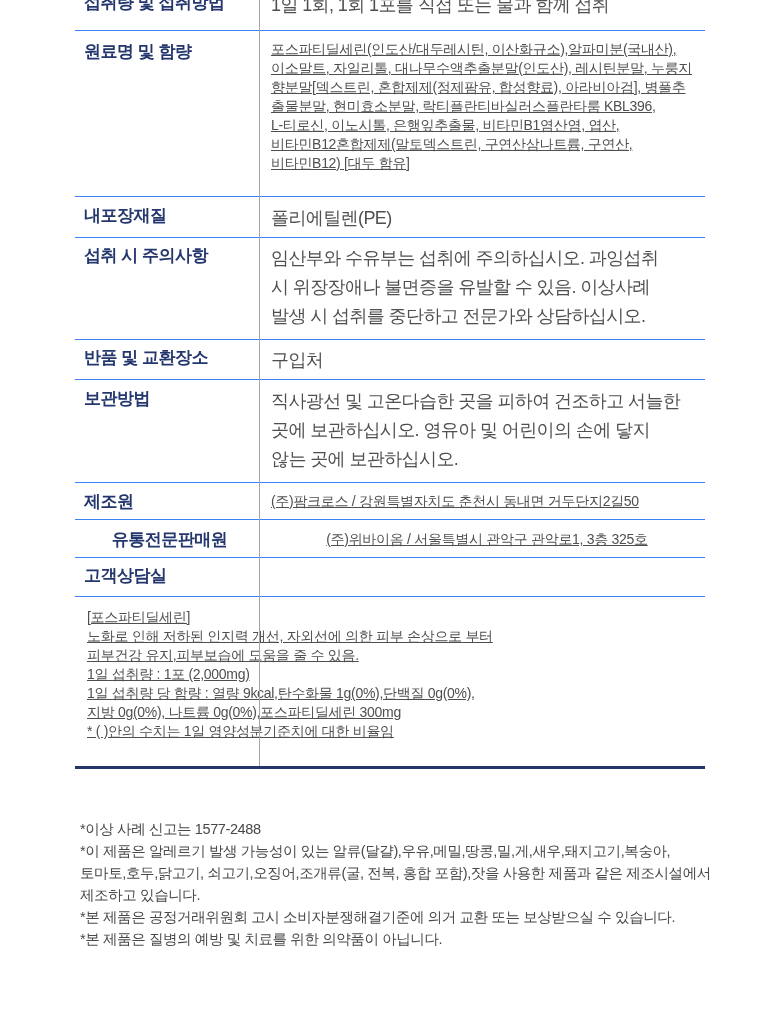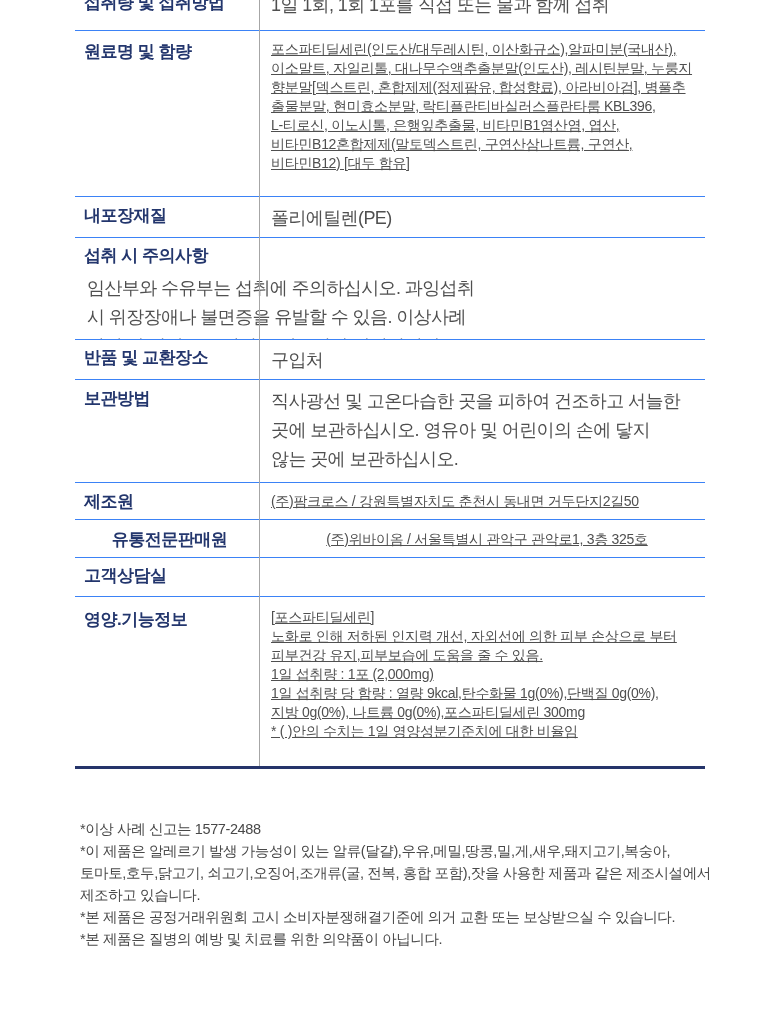--- a/index.html
+++ b/index.html
@@ -39,21 +39,21 @@
     color: #4f4f4f;
     white-space: pre-line;
   }
   .lg { font-size: 18px; line-height: 29px; letter-spacing: -0.6px; }
   .sm { font-size: 14px; line-height: 19px; letter-spacing: -0.3px; text-decoration: underline; }
 
   .r0 { height: 31px; }
   .r0 .label-cell, .r0 .value-cell { margin-top: -9px; padding-top: 0; }
   .r1 { height: 166px; } .r1 .label-cell, .r1 .value-cell { padding-top: 9px; }
   .r2 { height: 41px; }  .r2 .label-cell, .r2 .value-cell { padding-top: 7px; }
-  .r3 { height: 102px; flex-direction: column; } .r3 .label-cell, .r3 .value-cell { padding-top: 6px; }
+  .r3 { height: 102px; } .r3 .label-cell, .r3 .value-cell { padding-top: 6px; }
   .r4 { height: 103px; } .r4 .label-cell, .r4 .value-cell { padding-top: 7px; }
   .r5 { height: 40px; }  .r5 .label-cell, .r5 .value-cell { padding-top: 6px; }
   .r6 { height: 37px; }  .r6 .label-cell { padding-top: 7px; } .r6 .value-cell { padding-top: 9px; }
   .r7 { height: 38px; text-align: center; }  .r7 .label-cell { padding-top: 8px; } .r7 .value-cell { padding-top: 10px; }
   .r8 { height: 39px; gap: 26px; }  .r8 .label-cell, .r8 .value-cell { padding-top: 6px; }
   .r9 { height: 172px; border-bottom: 3px solid #25346a; }
   .r9 .label-cell, .r9 .value-cell { padding-top: 11px; }
 
   .footnotes {
     position: absolute; left: 80px; top: 818px; width: 645px;
@@ -118,21 +118,20 @@
     <div class="row r7">
       <div class="label-cell">유통전문판매원</div>
       <div class="value-cell sm">(주)위바이옴 / 서울특별시 관악구 관악로1, 3층 325호</div>
     </div>
 
     <div class="row r8">
       <div class="label-cell">고객상담실</div>
     </div>
 
     <div class="row r9">
-      <div class="label-cell">영양.기능정보</div>
       <div class="value-cell sm">[포스파티딜세린]
 노화로 인해 저하된 인지력 개선, 자외선에 의한 피부 손상으로 부터
 피부건강 유지,피부보습에 도움을 줄 수 있음.
 1일 섭취량 : 1포 (2,000mg)
 1일 섭취량 당 함량 : 열량 9kcal,탄수화물 1g(0%),단백질 0g(0%),
 지방 0g(0%), 나트륨 0g(0%),포스파티딜세린 300mg
 * ( )안의 수치는 1일 영양성분기준치에 대한 비율임</div>
     </div>
   </div>
 

